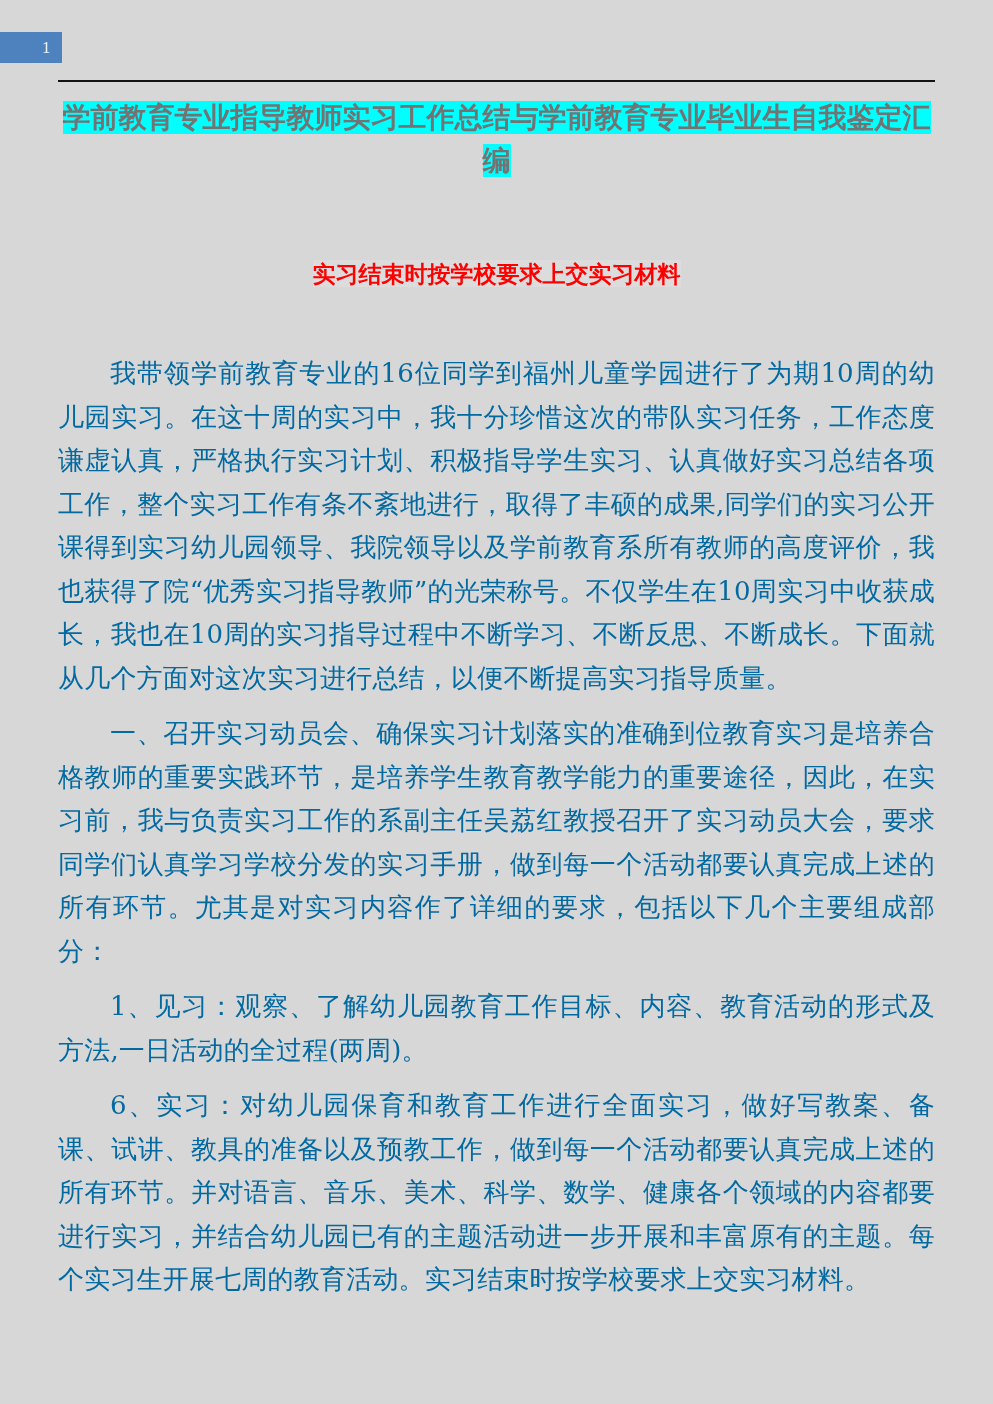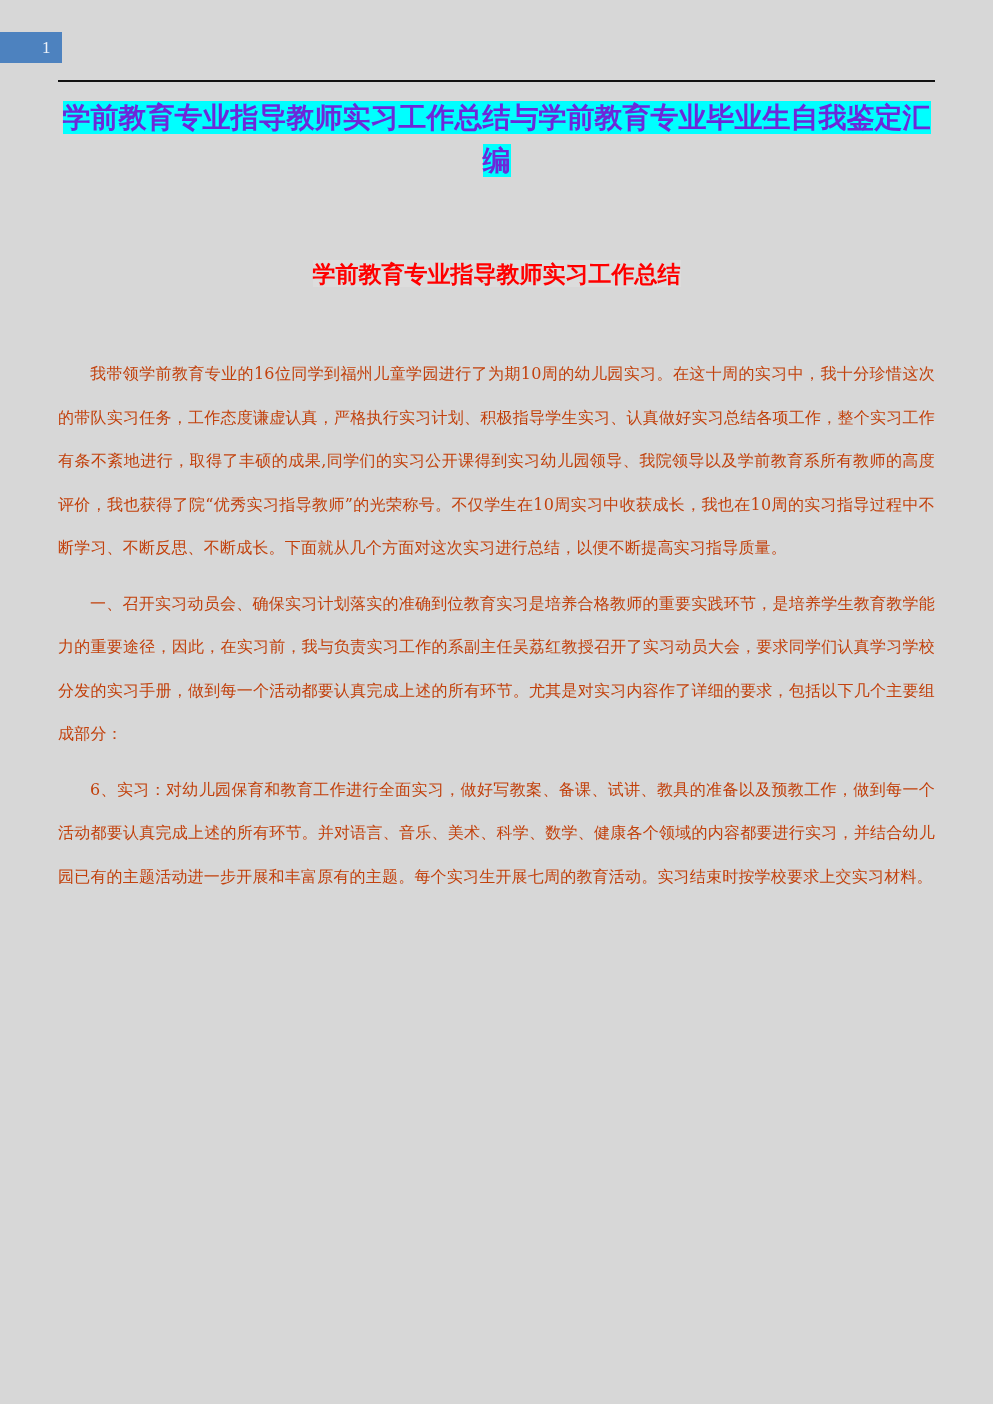--- a/index.html
+++ b/index.html
@@ -51,21 +51,21 @@
     width: 877px;
   }
 
   
   .doc-title {
     margin: 0;
     font-size: 28px;
     font-weight: bold;
     line-height: 43px;
     text-align: center;
-    color: #6d28d9;
+    color: #737373;
     font-family: "DejaVu Serif", "Liberation Serif", serif;
   }
   .doc-title .hl {
     background: #00ffff;
     box-decoration-break: clone;
     -webkit-box-decoration-break: clone;
   }
 
   .doc-subtitle {
     margin: 0;
@@ -81,23 +81,23 @@
     box-decoration-break: clone;
     -webkit-box-decoration-break: clone;
   }
 
   
   .body-block {
     padding-top: 60px;
   }
   .para {
     margin: 0;
-    font-size: 16px;
+    font-size: 26px;
     line-height: 43.5px;
-    color: #c2410c;
+    color: #0369a1;
     text-align: justify;
     text-justify: inter-character;
     text-indent: 2em;
     font-family: "DejaVu Serif", "Liberation Serif", serif;
     letter-spacing: 0.2px;
   }
   .para + .para {
     margin-top: 12px;
   }
 </style>
@@ -105,21 +105,22 @@
 <body>
 
 <div class="page-badge">1</div>
 
 <div class="header-rule"></div>
 
 <div class="doc">
 
   <h1 class="doc-title"><span class="hl">学前教育专业指导教师实习工作总结与学前教育专业毕业生自我鉴定汇编</span></h1>
 
-  <h2 class="doc-subtitle"><span class="hl">学前教育专业指导教师实习工作总结</span></h2>
+  <h2 class="doc-subtitle"><span class="hl">实习结束时按学校要求上交实习材料</span></h2>
 
   <div class="body-block">
     <p class="para">我带领学前教育专业的16位同学到福州儿童学园进行了为期10周的幼儿园实习。在这十周的实习中，我十分珍惜这次的带队实习任务，工作态度谦虚认真，严格执行实习计划、积极指导学生实习、认真做好实习总结各项工作，整个实习工作有条不紊地进行，取得了丰硕的成果,同学们的实习公开课得到实习幼儿园领导、我院领导以及学前教育系所有教师的高度评价，我也获得了院“优秀实习指导教师”的光荣称号。不仅学生在10周实习中收获成长，我也在10周的实习指导过程中不断学习、不断反思、不断成长。下面就从几个方面对这次实习进行总结，以便不断提高实习指导质量。</p>
     <p class="para">一、召开实习动员会、确保实习计划落实的准确到位教育实习是培养合格教师的重要实践环节，是培养学生教育教学能力的重要途径，因此，在实习前，我与负责实习工作的系副主任吴荔红教授召开了实习动员大会，要求同学们认真学习学校分发的实习手册，做到每一个活动都要认真完成上述的所有环节。尤其是对实习内容作了详细的要求，包括以下几个主要组成部分：</p>
+    <p class="para">1、见习：观察、了解幼儿园教育工作目标、内容、教育活动的形式及方法,一日活动的全过程(两周)。</p>
     <p class="para">6、实习：对幼儿园保育和教育工作进行全面实习，做好写教案、备课、试讲、教具的准备以及预教工作，做到每一个活动都要认真完成上述的所有环节。并对语言、音乐、美术、科学、数学、健康各个领域的内容都要进行实习，并结合幼儿园已有的主题活动进一步开展和丰富原有的主题。每个实习生开展七周的教育活动。实习结束时按学校要求上交实习材料。</p>
   </div>
 
 </div>
 
 </body></html>

